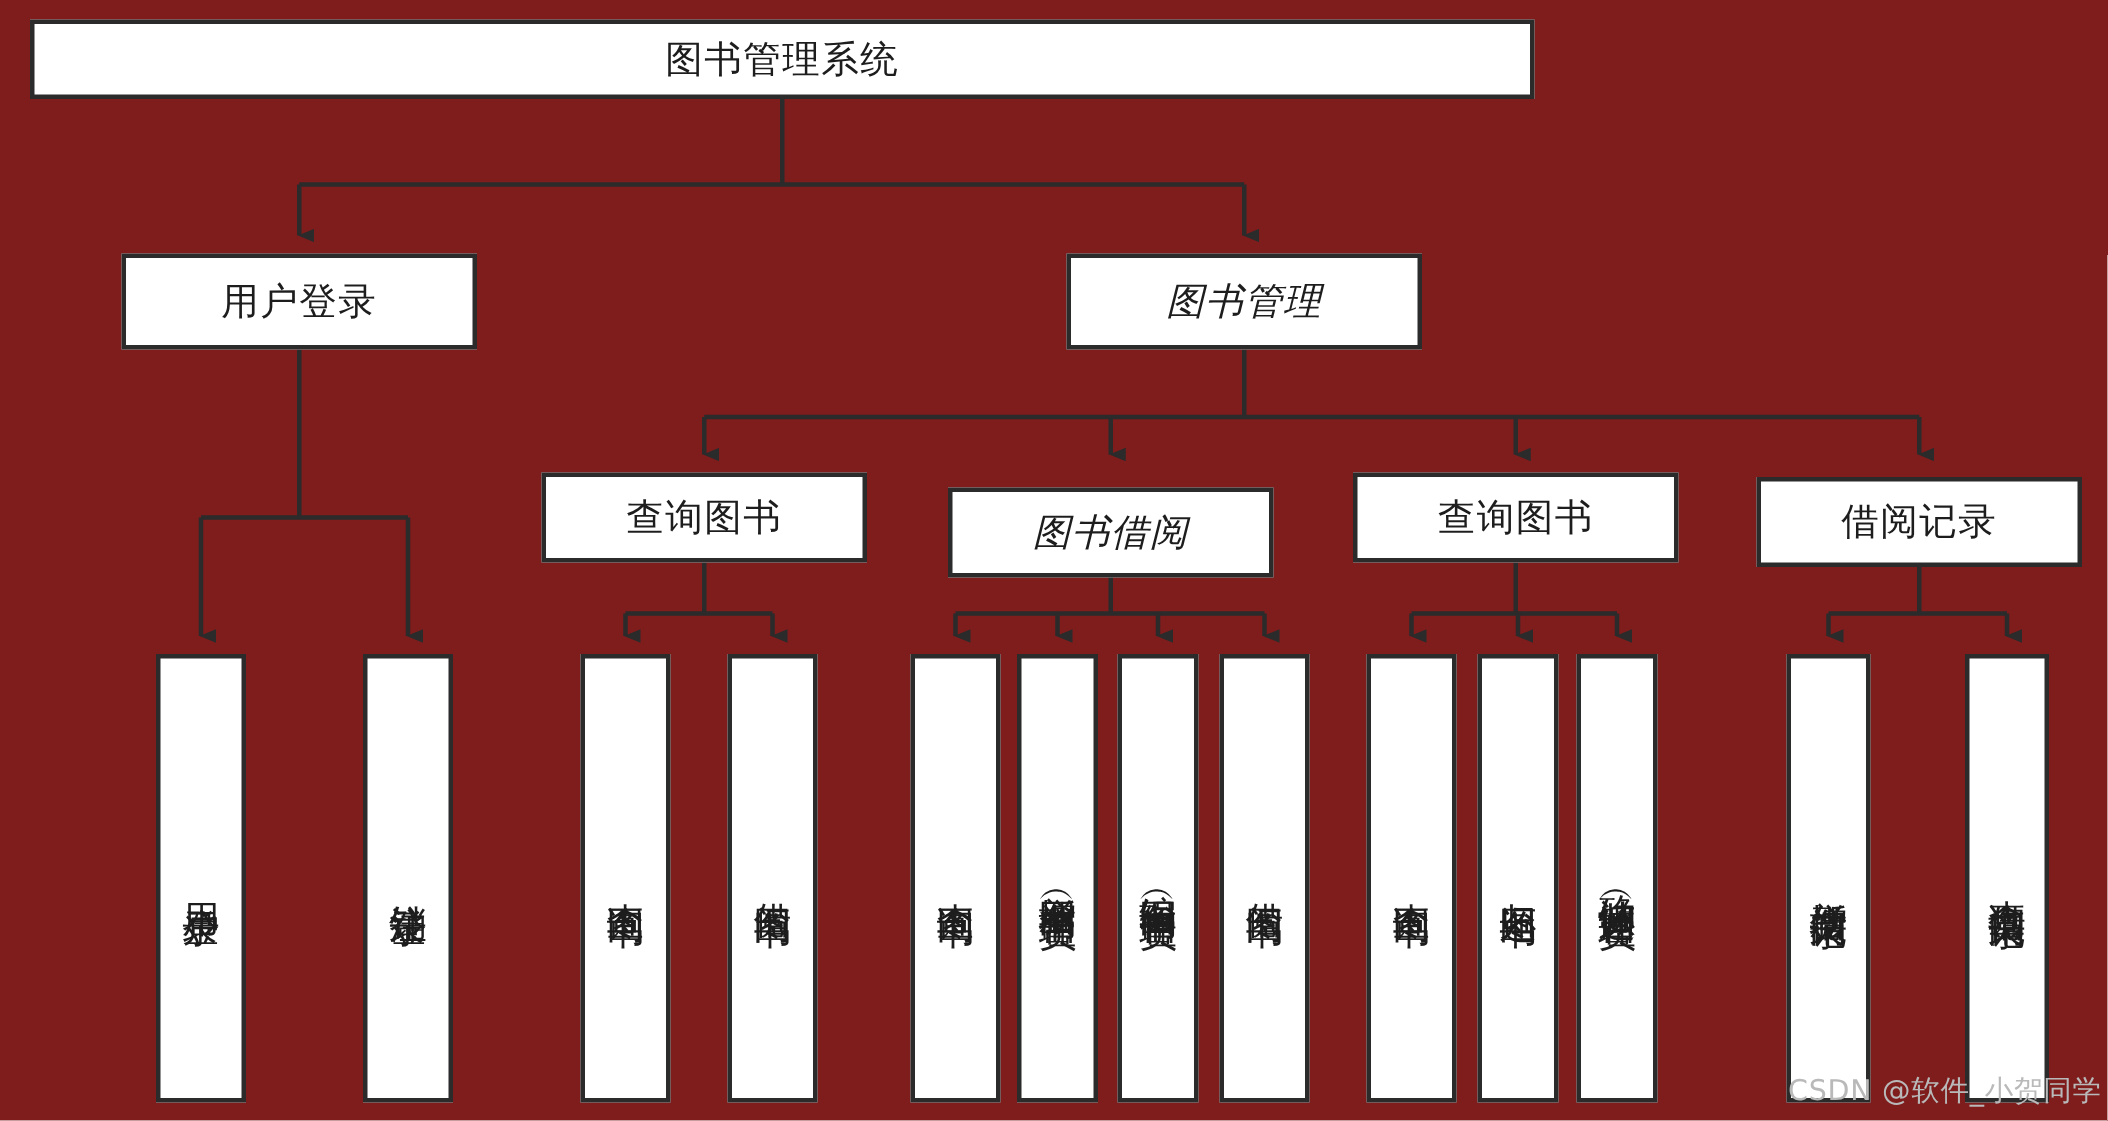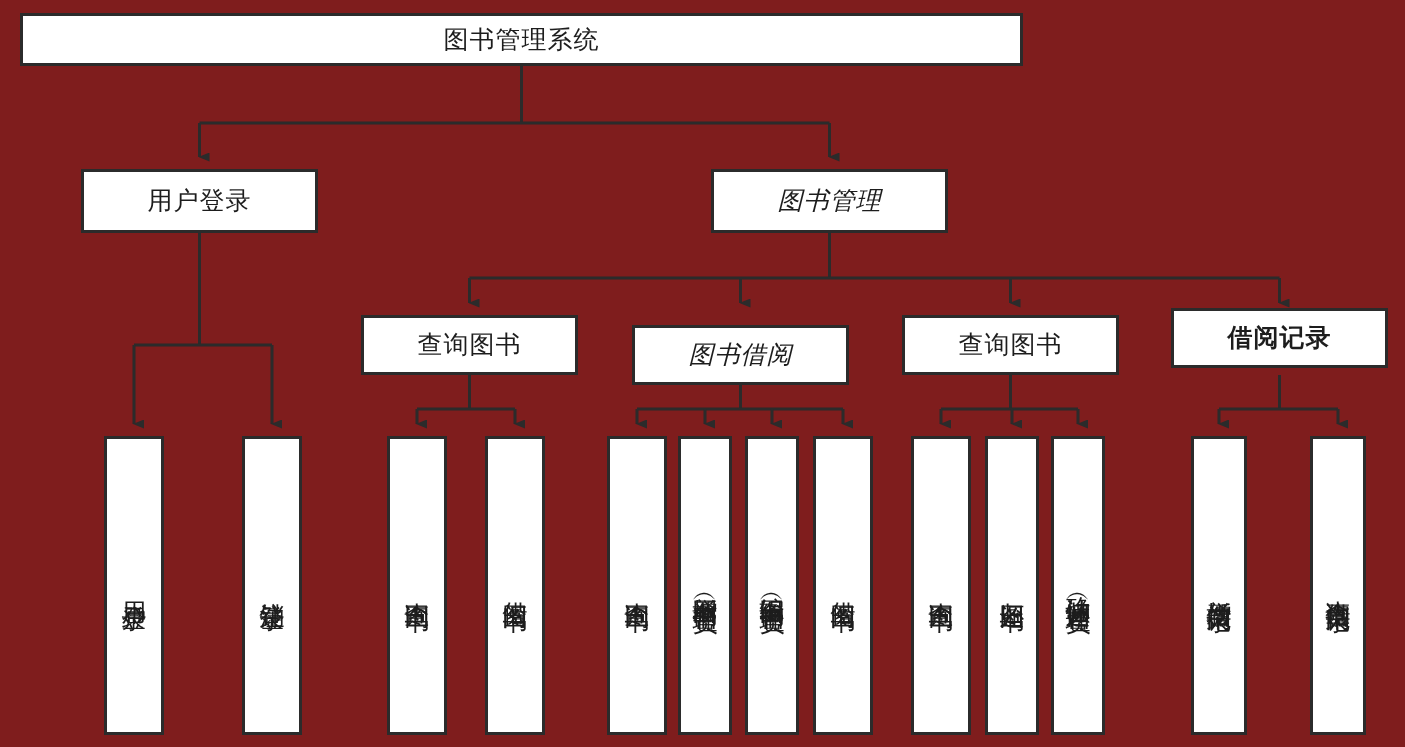--- a/index.html
+++ b/index.html
@@ -122,21 +122,21 @@
       </div>
       <div class="node horiz" style="left: 361px; top: 315px; width: 217px; height: 60px; border-color: rgb(43, 43, 43); background: rgb(255, 255, 255); color: rgb(29, 29, 29);">
         <span>查询图书</span>
       </div>
       <div class="node horiz" style="left: 632px; top: 325px; width: 217px; height: 60px; border-color: rgb(43, 43, 43); background: rgb(255, 255, 255); color: rgb(29, 29, 29); font-style: italic;">
         <span>图书借阅</span>
       </div>
       <div class="node horiz" style="left: 902px; top: 315px; width: 217px; height: 60px; border-color: rgb(43, 43, 43); background: rgb(255, 255, 255); color: rgb(29, 29, 29);">
         <span>查询图书</span>
       </div>
-      <div class="node horiz" style="left: 1171px; top: 308px; width: 217px; height: 60px; border-color: rgb(43, 43, 43); background: rgb(255, 255, 255); color: rgb(29, 29, 29); font-weight: bold;">
+      <div class="node horiz" style="left: 1171px; top: 318px; width: 217px; height: 60px; border-color: rgb(43, 43, 43); background: rgb(255, 255, 255); color: rgb(29, 29, 29);">
         <span>借阅记录</span>
       </div>
       <div class="node vert" style="left: 104px; top: 436px; width: 60px; height: 299px; border-color: rgb(43, 43, 43); background: rgb(255, 255, 255); color: rgb(29, 29, 29);">
         <span class="vtext">用户登录</span>
       </div>
       <div class="node vert" style="left: 242px; top: 436px; width: 60px; height: 299px; border-color: rgb(43, 43, 43); background: rgb(255, 255, 255); color: rgb(29, 29, 29);">
         <span class="vtext">注销登录</span>
       </div>
       <div class="node vert" style="left: 387px; top: 436px; width: 60px; height: 299px; border-color: rgb(43, 43, 43); background: rgb(255, 255, 255); color: rgb(29, 29, 29);">
         <span class="vtext">查询图书</span>
@@ -166,14 +166,15 @@
         <span class="vtext">确认归还（管理员）</span>
       </div>
       <div class="node vert" style="left: 1191px; top: 436px; width: 56px; height: 299px; border-color: rgb(43, 43, 43); background: rgb(255, 255, 255); color: rgb(29, 29, 29);">
         <span class="vtext">新增借阅记录</span>
       </div>
       <div class="node vert" style="left: 1310px; top: 436px; width: 56px; height: 299px; border-color: rgb(43, 43, 43); background: rgb(255, 255, 255); color: rgb(29, 29, 29);">
         <span class="vtext">查询借阅记录</span>
       </div>
     </div>
 
+  <div class="watermark" style="left: 1192px; top: 714px; color: rgb(185, 185, 185);">CSDN @软件_小贺同学</div>
 
 </div>
 
 </body></html>

